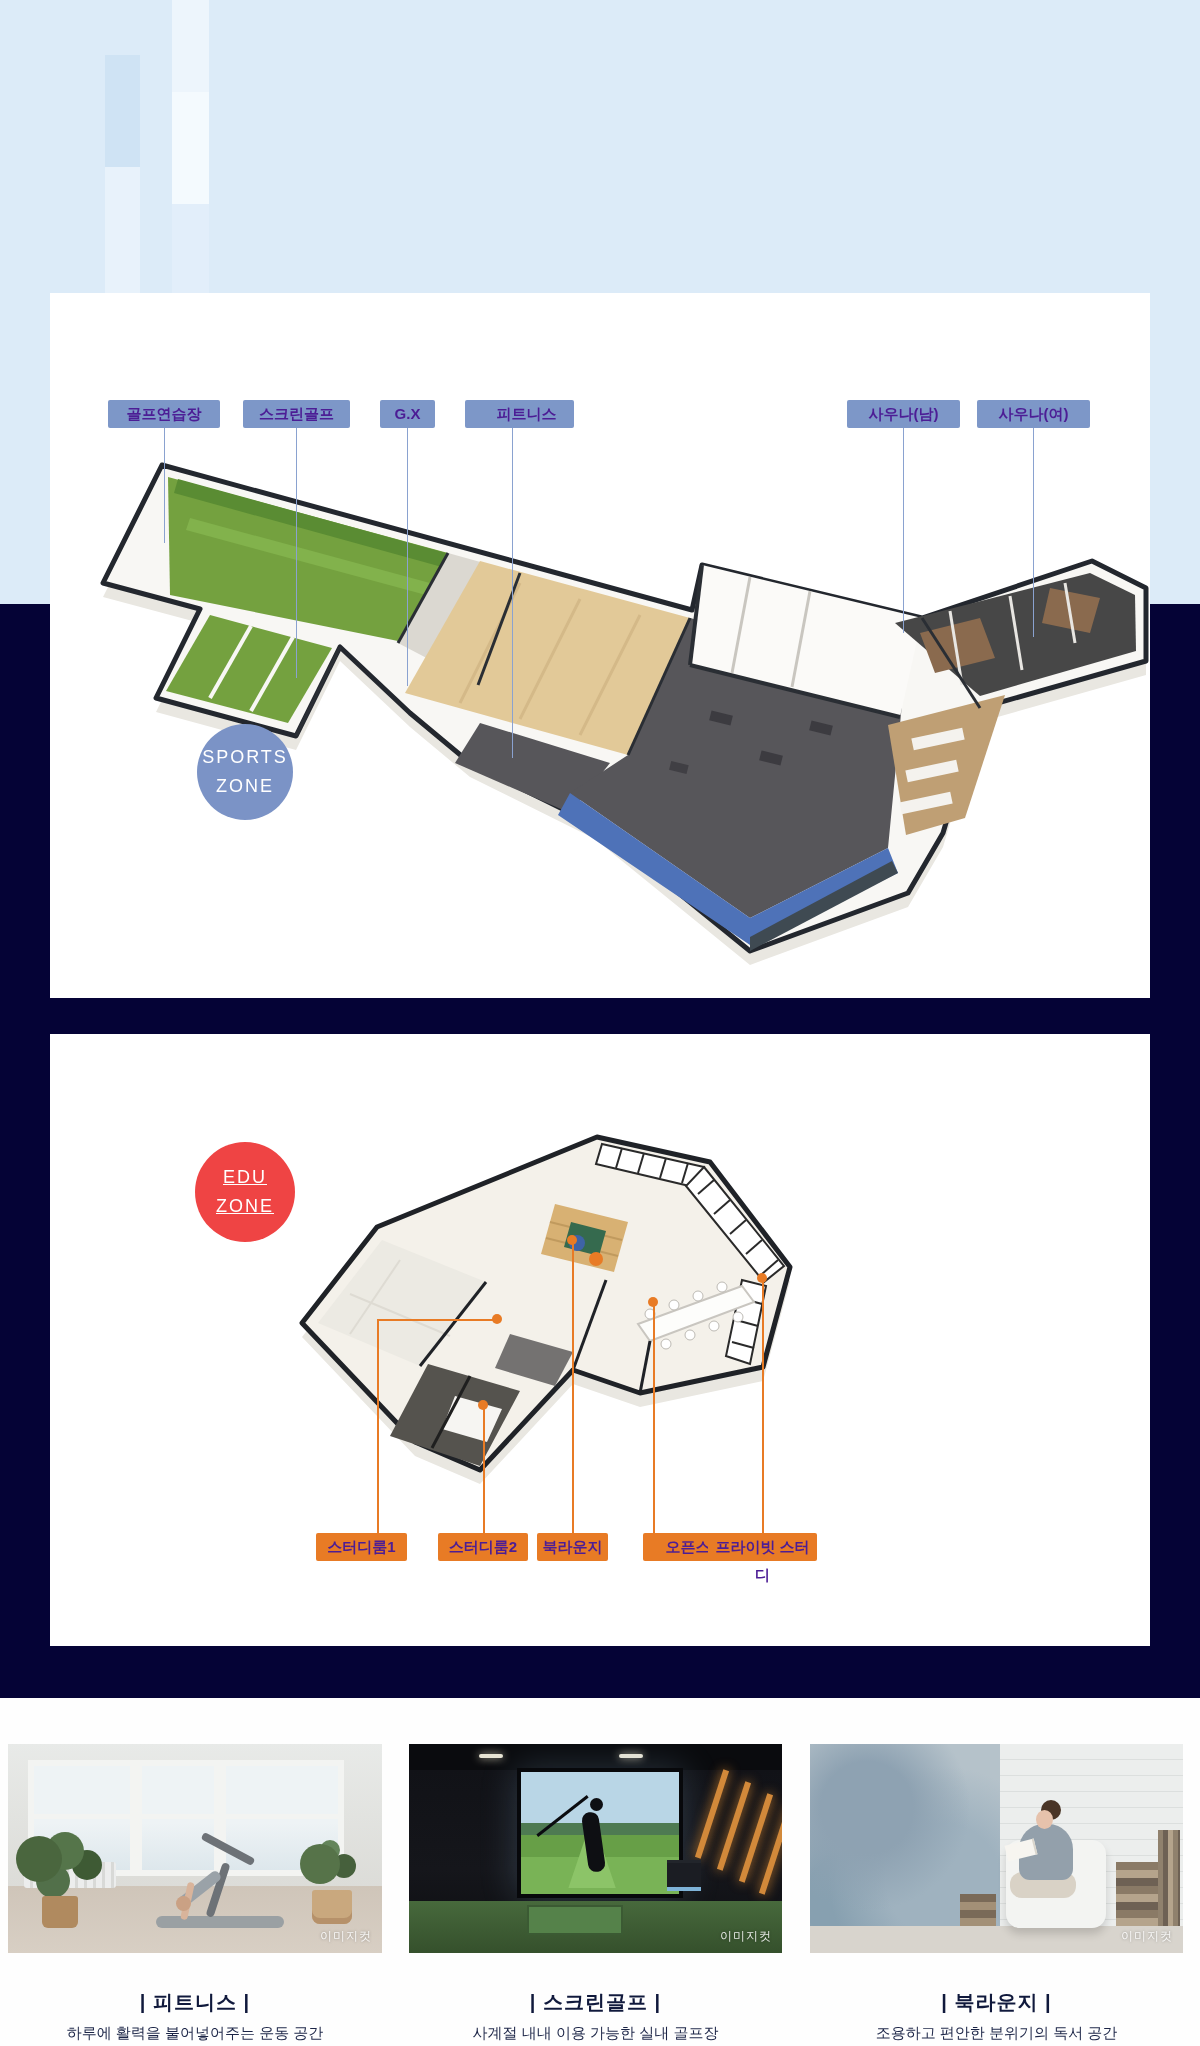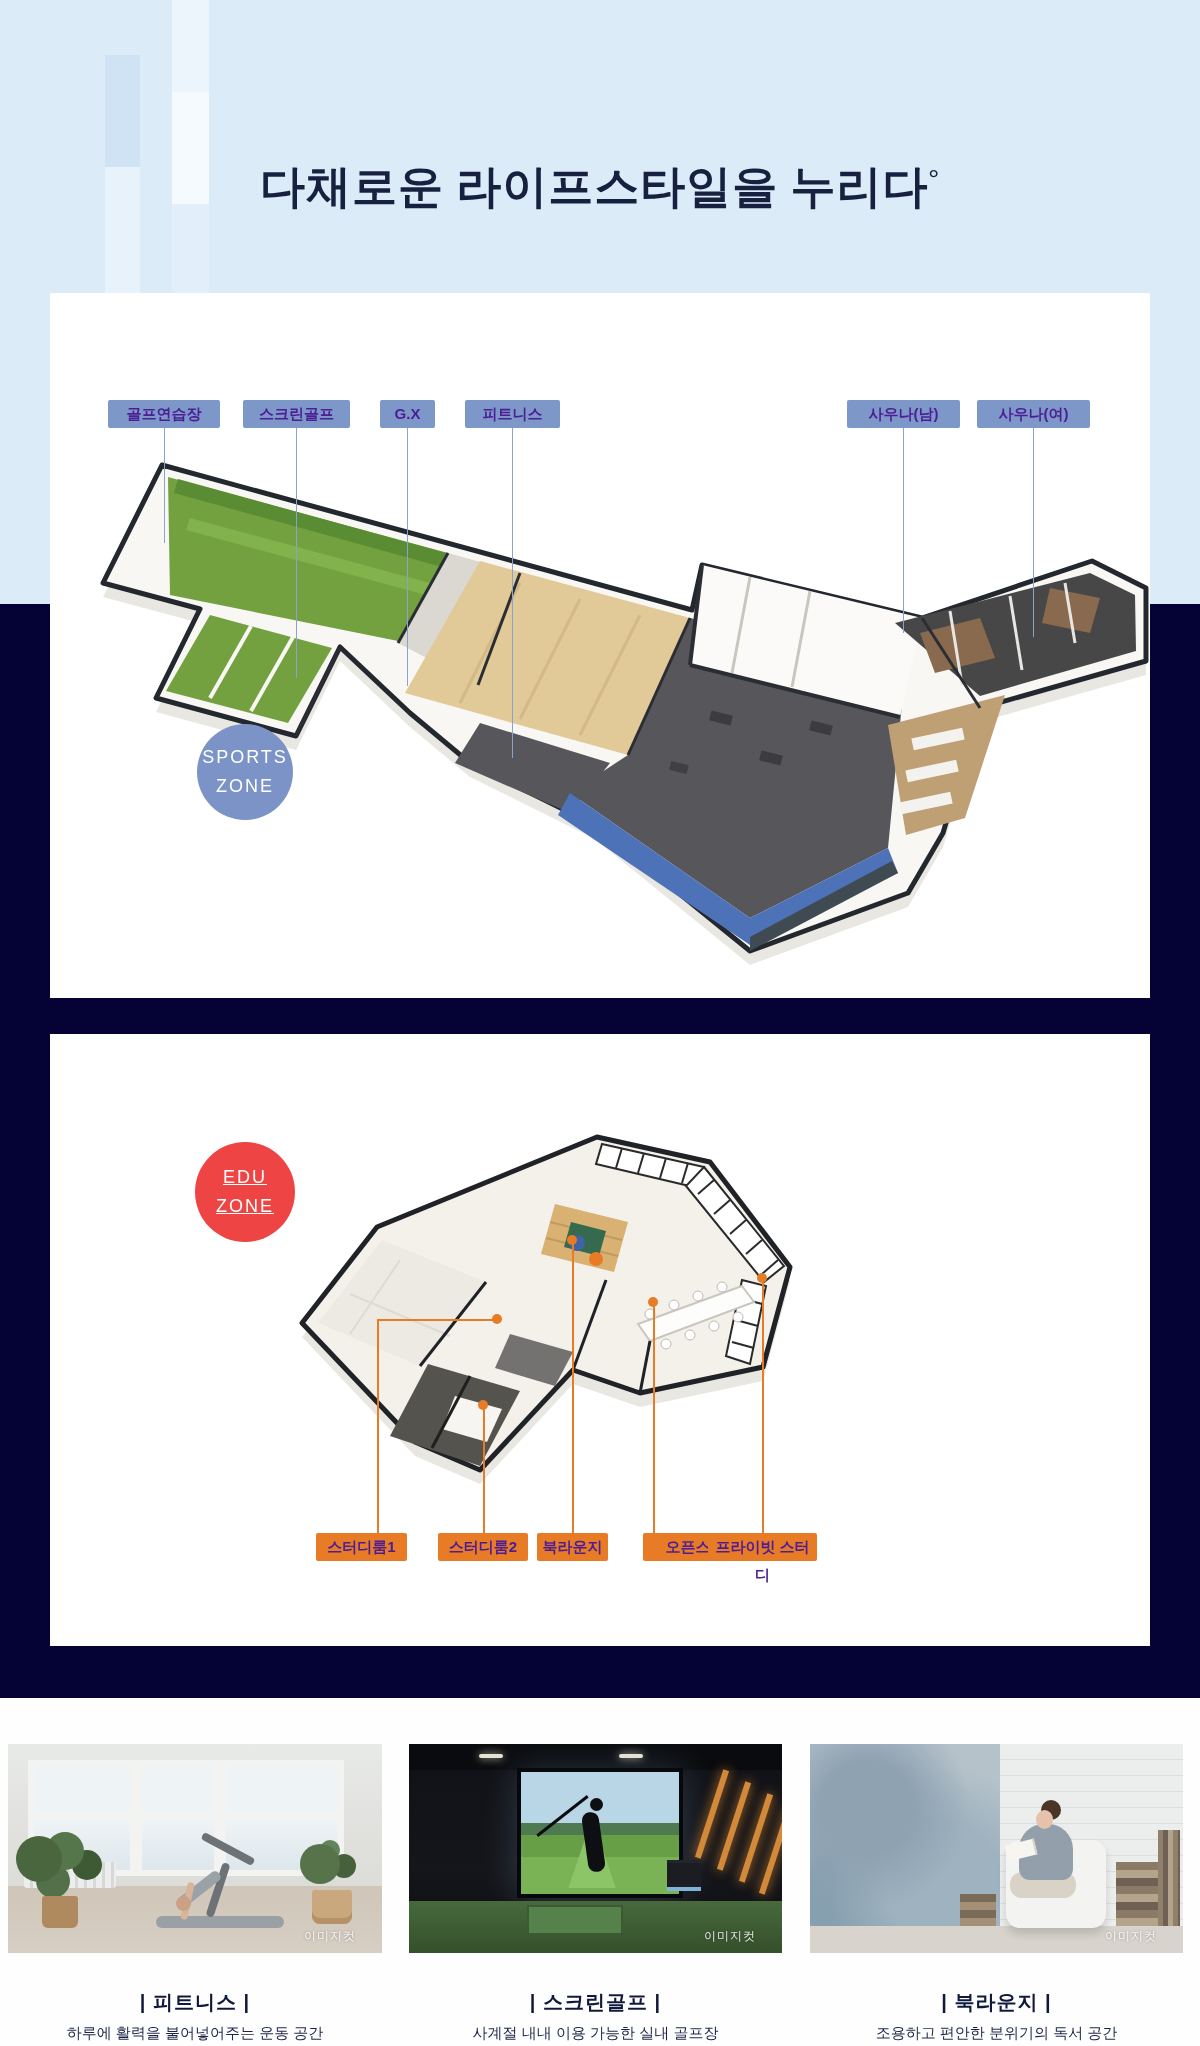--- a/index.html
+++ b/index.html
@@ -40,21 +40,21 @@
 
   
   .badge{position:absolute;border-radius:50%;color:#fff;text-align:center;
          display:flex;flex-direction:column;justify-content:center;
          letter-spacing:2px;font-size:18px;line-height:1.6;}
   .badge-sports{left:147px;top:431px;width:96px;height:96px;background:#7b93c6;}
   .badge-edu{left:145px;top:108px;width:100px;height:100px;background:#ef4444;text-decoration:underline;}
 
   
   .photo{position:absolute;top:1744px;height:209px;overflow:hidden;background:#ddd;}
-  .wm{position:absolute;right:26px;bottom:8px;color:rgba(255,255,255,.88);
+  .wm{position:absolute;right:10px;bottom:8px;color:rgba(255,255,255,.88);
       font-size:12px;letter-spacing:1px;text-shadow:0 0 3px rgba(0,0,0,.35);font-family:Liberation Serif, serif;}
   .cap-title{position:absolute;top:1989px;height:26px;text-align:center;
              font-size:20px;font-weight:700;color:#10193c;letter-spacing:1px;}
   .cap-desc{position:absolute;top:2024px;height:22px;text-align:center;
             font-size:15px;color:#1c2547;}
 
   
   .p1-wall{left:0;top:0;right:0;height:142px;background:linear-gradient(180deg,#e8eae8,#dcdcd8);}
   .p1-floor{left:0;top:142px;right:0;bottom:0;background:linear-gradient(180deg,#cfc5b9,#d8cfc4);}
   .p1-win{top:16px;height:104px;border:6px solid #f3f4f2;background:linear-gradient(180deg,#eef3f5 55%,#dde7ec);}
@@ -123,21 +123,20 @@
   <div class="abs bg-top"></div>
   <div class="abs bg-navy"></div>
   <div class="abs bg-bottom"></div>
 
   <div class="deco" style="left:105px;top:55px;width:35px;height:112px;background:#cfe3f4;"></div>
   <div class="deco" style="left:105px;top:167px;width:35px;height:126px;background:#e8f2fb;"></div>
   <div class="deco" style="left:172px;top:0;width:37px;height:92px;background:#edf5fc;"></div>
   <div class="deco" style="left:172px;top:92px;width:37px;height:112px;background:#f4fafe;"></div>
   <div class="deco" style="left:172px;top:204px;width:37px;height:89px;background:#e2eefa;"></div>
 
-  <div class="abs title"><span>다채로운 라이프스타일을 누리다</span><sup>°</sup></div>
 
   <div class="abs panel panel-sports">
 
     <svg class="plan-svg" width="1100" height="705" viewBox="0 0 1100 705">
 
       <polygon points="112,186 642,331 652,286 872,339 1042,282 1096,309 1096,382 930,429 893,554 858,614 700,672 545,546 420,484 360,434 290,368 246,457 106,419 150,330 53,304" fill="#e9e7e1"></polygon>
 
       <polygon points="112,172 642,317 652,272 872,325 1042,268 1096,295 1096,368 930,415 893,540 858,600 700,658 545,532 420,470 360,420 290,354 246,443 106,405 150,316 53,290" fill="#f8f7f4" stroke="#23272e" stroke-width="5" stroke-linejoin="round"></polygon>
 
       <polygon points="118,184 398,260 348,348 120,302" fill="#74a13f"></polygon>
@@ -197,21 +196,21 @@
     <div class="leader-b" style="left:114px;top:135px;height:115px;"></div>
     <div class="leader-b" style="left:246px;top:135px;height:250px;"></div>
     <div class="leader-b" style="left:357px;top:135px;height:258px;"></div>
     <div class="leader-b" style="left:462px;top:135px;height:330px;"></div>
     <div class="leader-b" style="left:853px;top:135px;height:205px;"></div>
     <div class="leader-b" style="left:983px;top:135px;height:209px;"></div>
 
     <div class="fl fl-blue" style="left:58px;width:112px;">골프연습장</div>
     <div class="fl fl-blue" style="left:193px;width:107px;">스크린골프</div>
     <div class="fl fl-blue" style="left:330px;width:55px;">G.X</div>
-    <div class="fl fl-blue" style="left:415px;width:95px;">피트니스</div>
+    <div class="fl fl-blue" style="left:415px;width:95px;padding-left:14px;">피트니스</div>
     <div class="fl fl-blue" style="left:797px;width:113px;">사우나(남)</div>
     <div class="fl fl-blue" style="left:927px;width:113px;">사우나(여)</div>
 
     <div class="badge badge-sports">
       <span>SPORTS</span>
       <span>ZONE</span>
     </div>
   </div>
 
   <div class="abs panel panel-edu">

